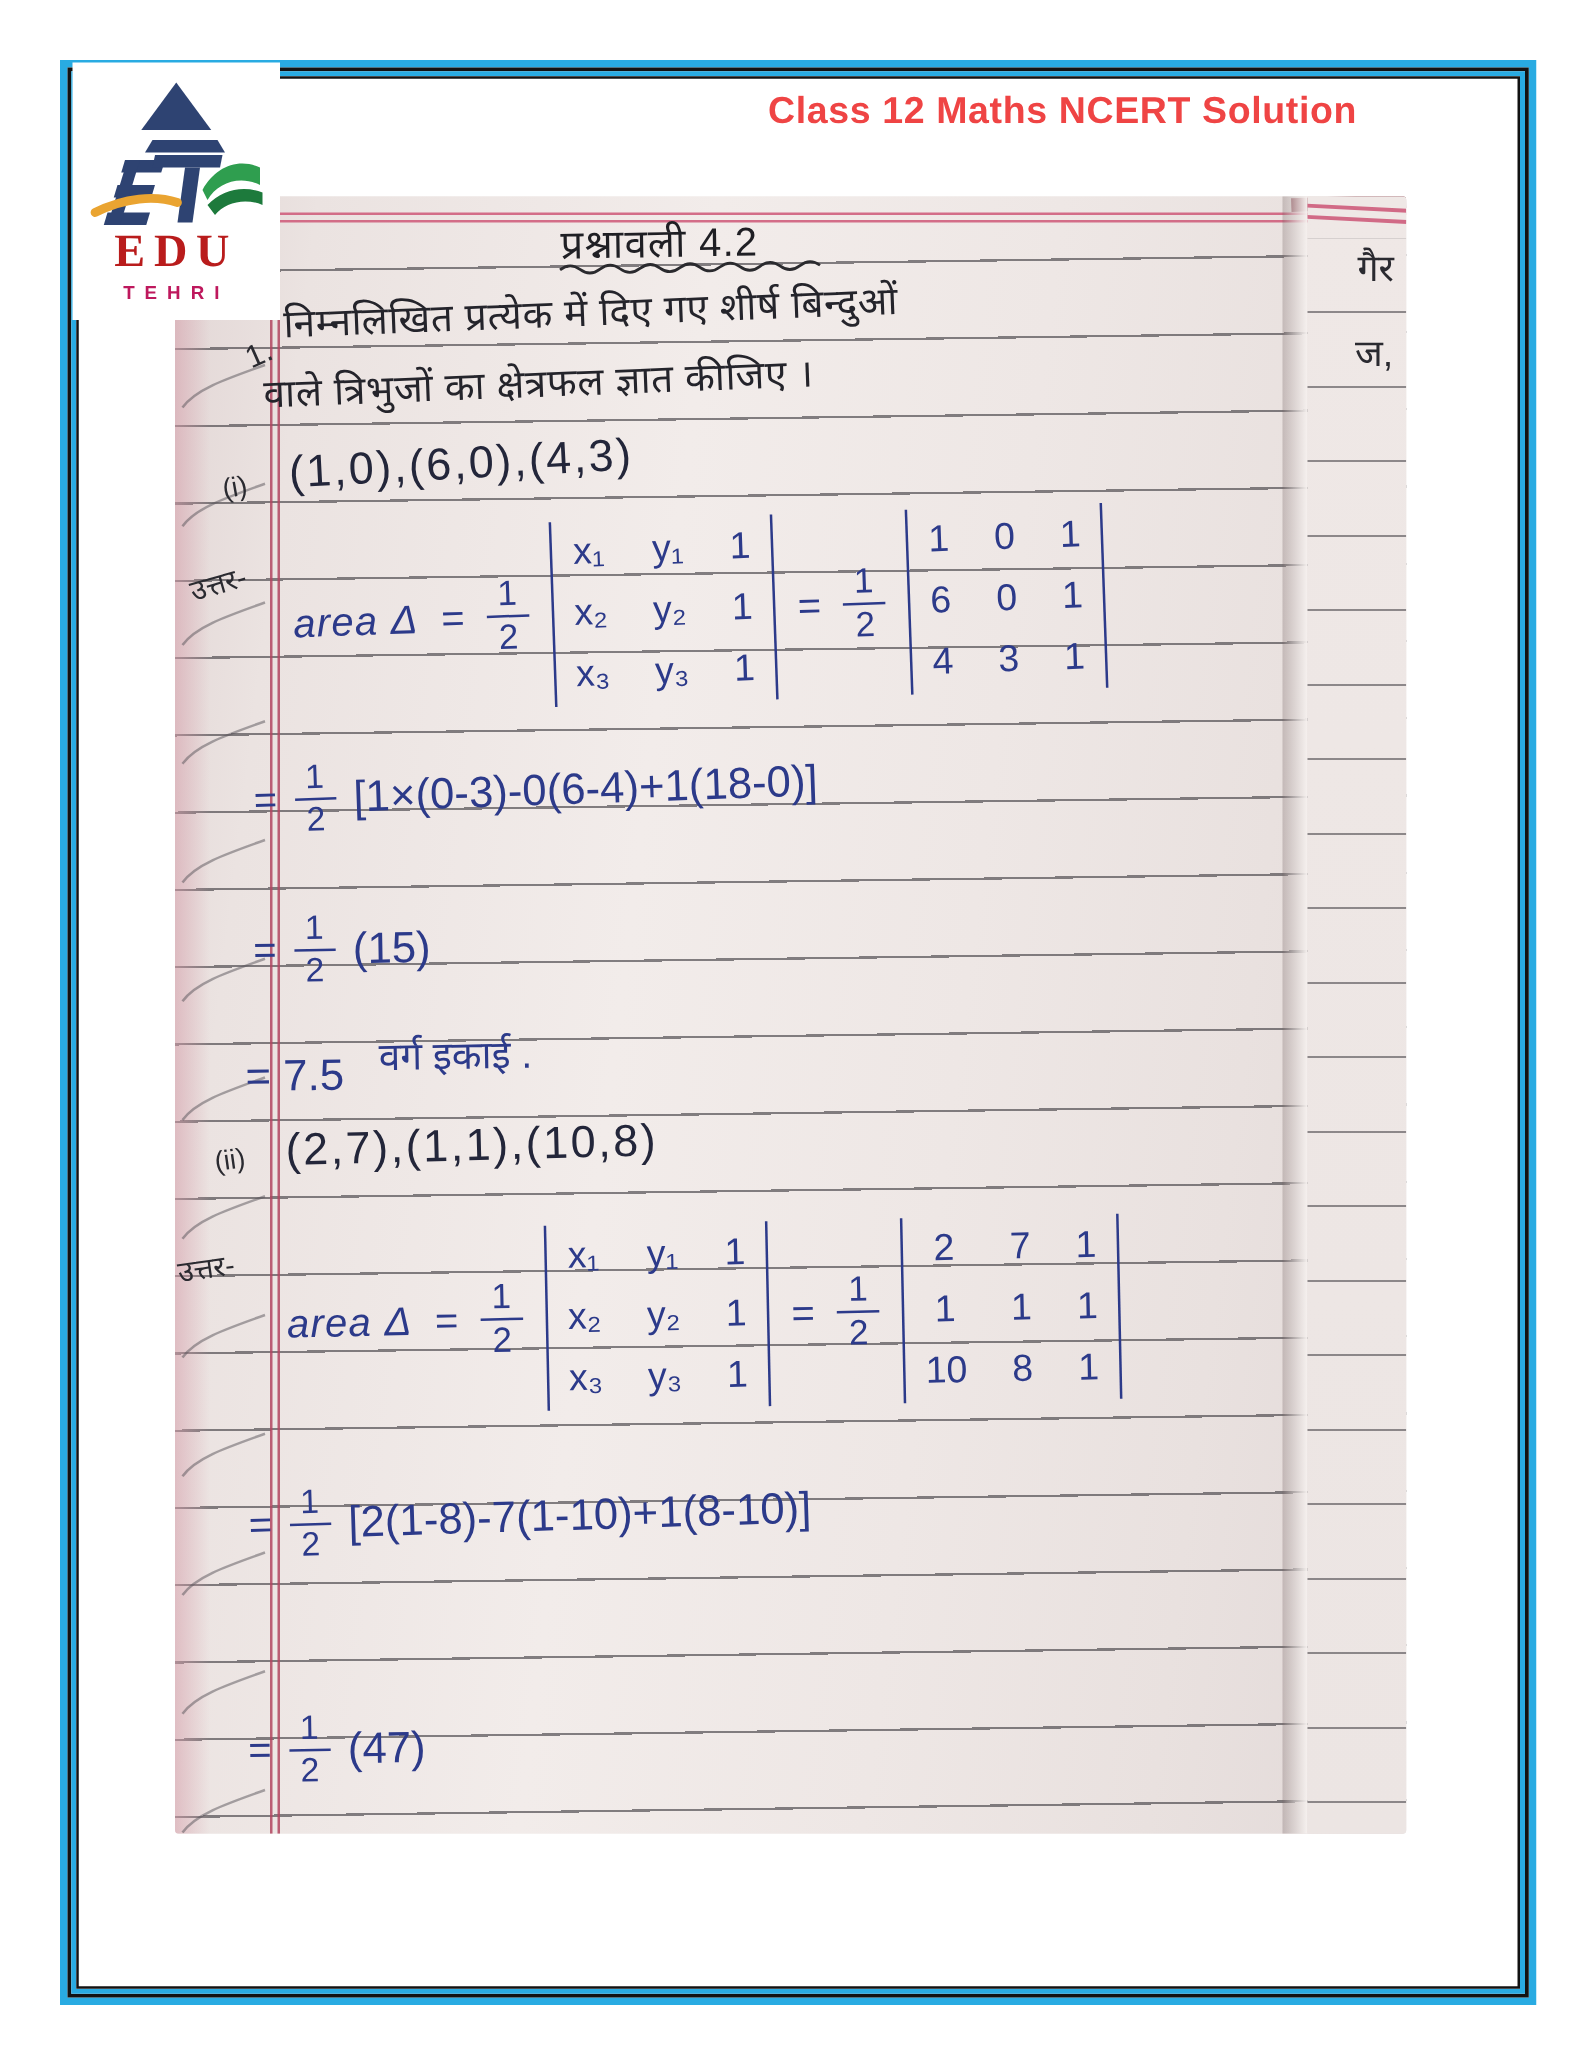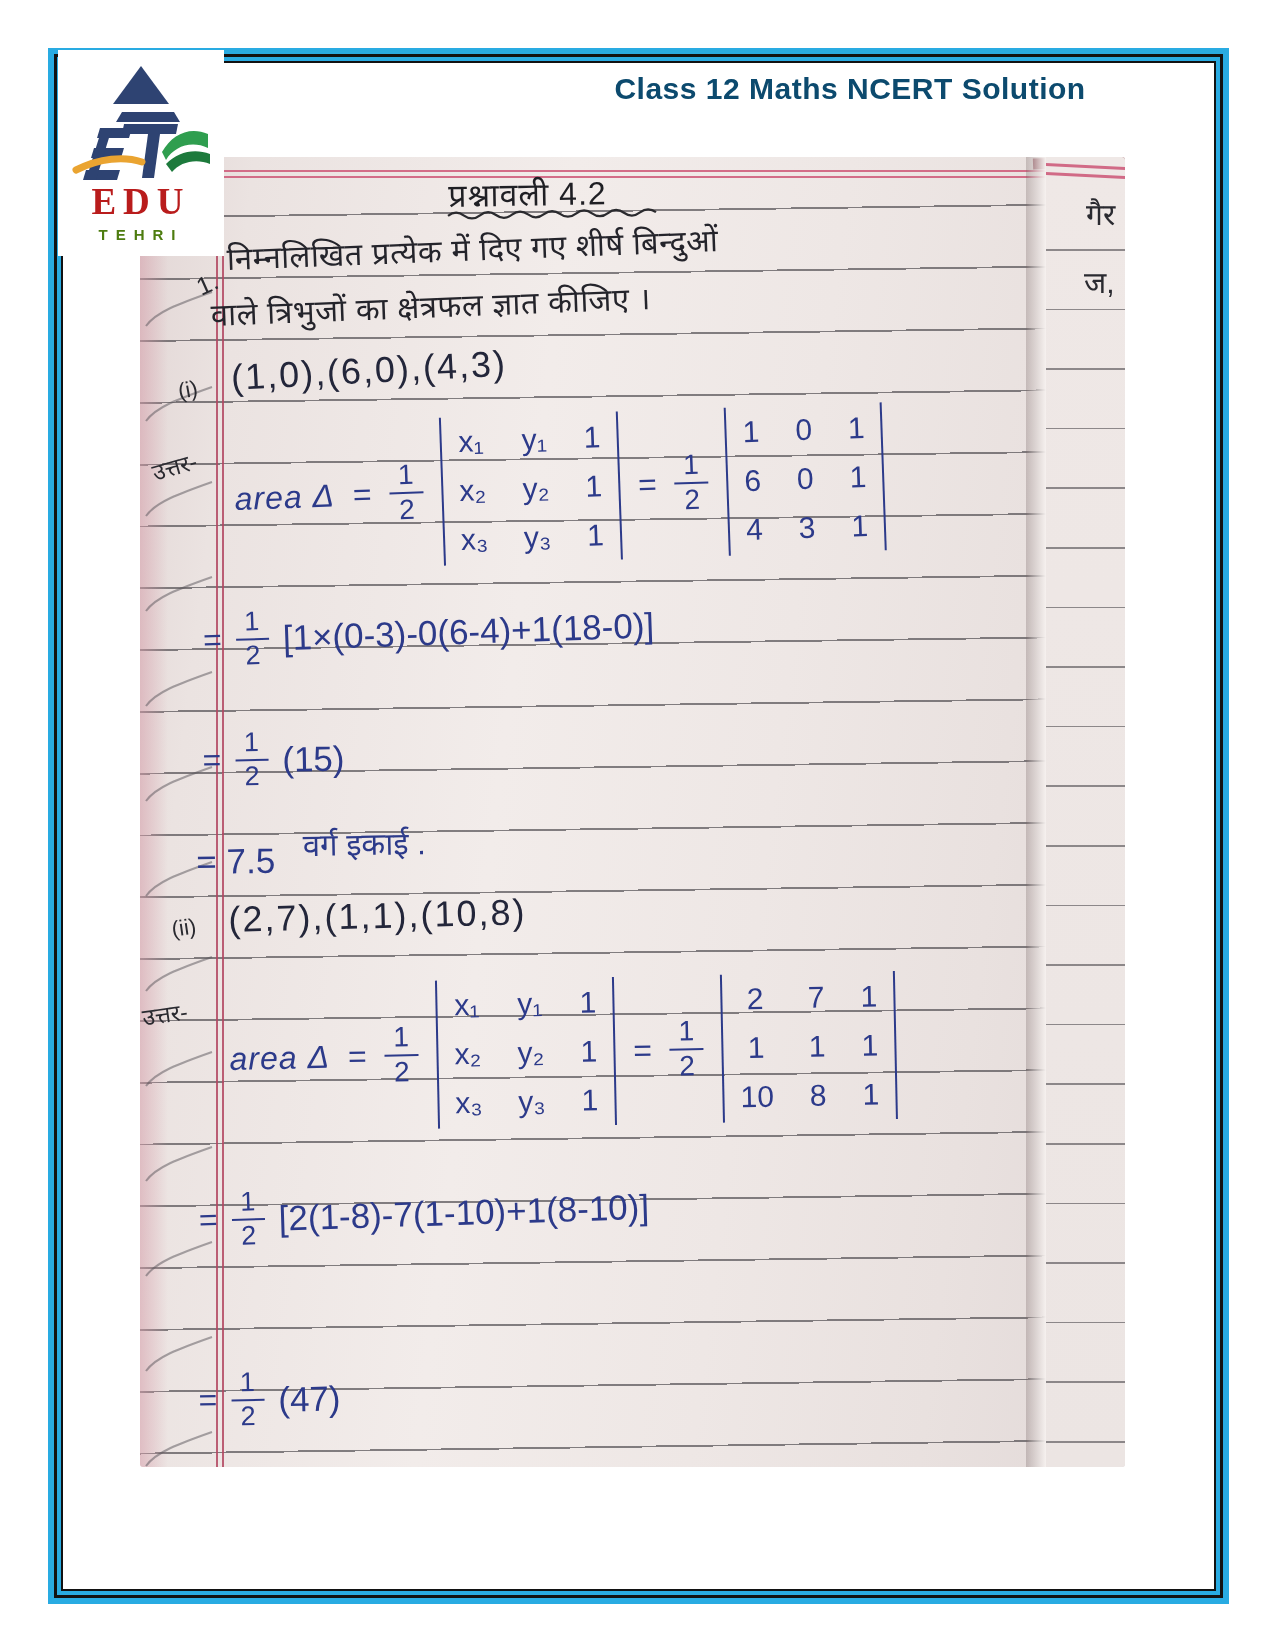--- a/index.html
+++ b/index.html
@@ -7,31 +7,31 @@
   .page{position:relative;width:1275px;height:1650px;background:#fff;}
 
   
   .frame{position:absolute;left:48px;top:48px;right:46px;bottom:46px;border:6px solid #29abe2;}
   .frame-b{position:absolute;inset:0;border:3px solid #121212;}
   .frame-c{position:absolute;inset:0;border:4px solid #29abe2;}
   .frame-d{position:absolute;inset:0;border:2px solid #121212;background:#ffffff;}
 
   
   .header{position:absolute;left:570px;top:72px;width:560px;text-align:center;z-index:6;}
-  .header .title{font-size:30px;font-weight:bold;color:#0c4a6e;letter-spacing:.5px;}
+  .header .title{font-size:30px;font-weight:bold;color:#ef4444;letter-spacing:.5px;}
   .header .subtitle{font-size:33px;font-weight:bold;color:#1fa6e2;margin-top:7px;}
 
   
   .logo-box{position:absolute;left:58px;top:50px;width:166px;height:206px;background:#ffffff;z-index:5;}
   .logo-em{position:absolute;left:8px;top:14px;}
   .logo-edu{position:absolute;left:0;top:130px;width:100%;text-align:center;
             font-family:"Liberation Serif", serif;font-weight:bold;font-size:37px;
             letter-spacing:7px;color:#b91c1c;}
   .logo-tehri{position:absolute;left:0;top:176px;width:100%;text-align:center;
-              font-weight:bold;font-size:15px;letter-spacing:8px;color:#4d7c0f;}
+              font-weight:bold;font-size:15px;letter-spacing:8px;color:#be185d;}
 
   
   .photo{position:absolute;left:140px;top:157px;width:985px;height:1310px;overflow:hidden;
          background:linear-gradient(97deg,#e2d6d5 0%,#ebe3e1 10%,#f2ecea 38%,#eee7e5 62%,#e9e1df 82%,#e2d9d8 100%);
          border-radius:3px;z-index:2;}
   .ruled{position:absolute;left:-30px;right:-50px;top:0;height:1300px;
          background:repeating-linear-gradient(to bottom,rgba(0,0,0,0) 0px,rgba(0,0,0,0) 60px,
                     rgba(60,57,62,.62) 60px,rgba(60,57,62,.62) 61.8px);
          transform:rotate(-.8deg);transform-origin:left top;}
   .pinkline{position:absolute;left:56px;right:0;height:1.7px;background:#cf5f7d;opacity:.9;}

